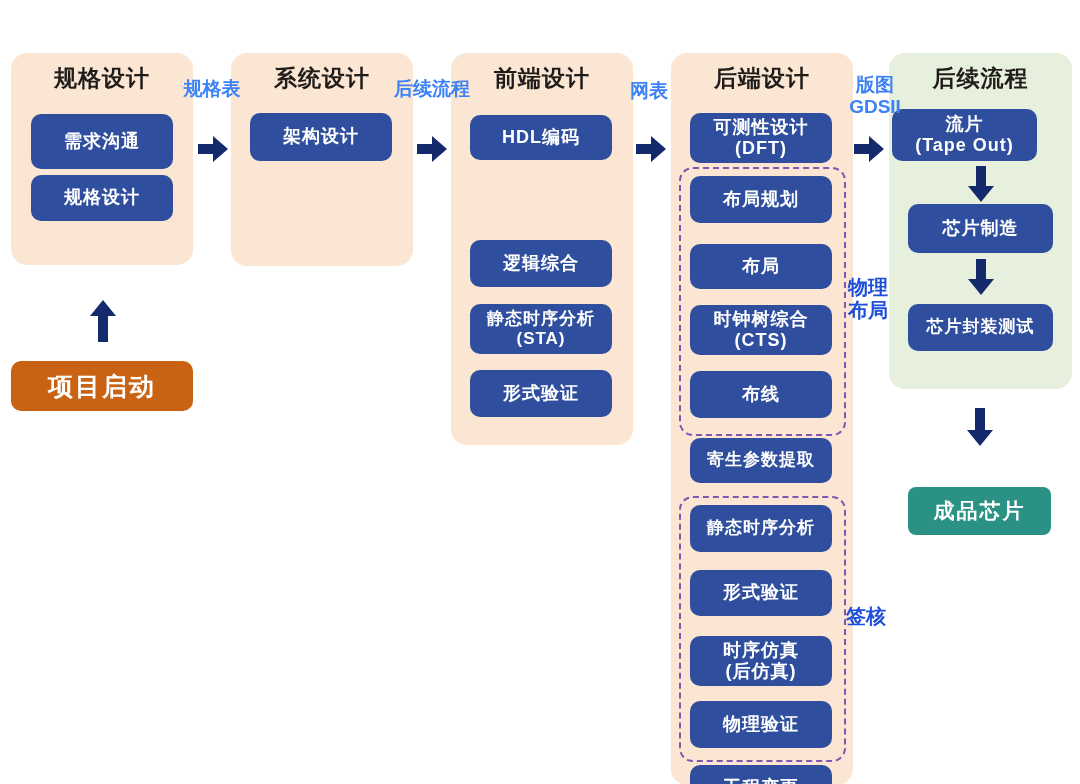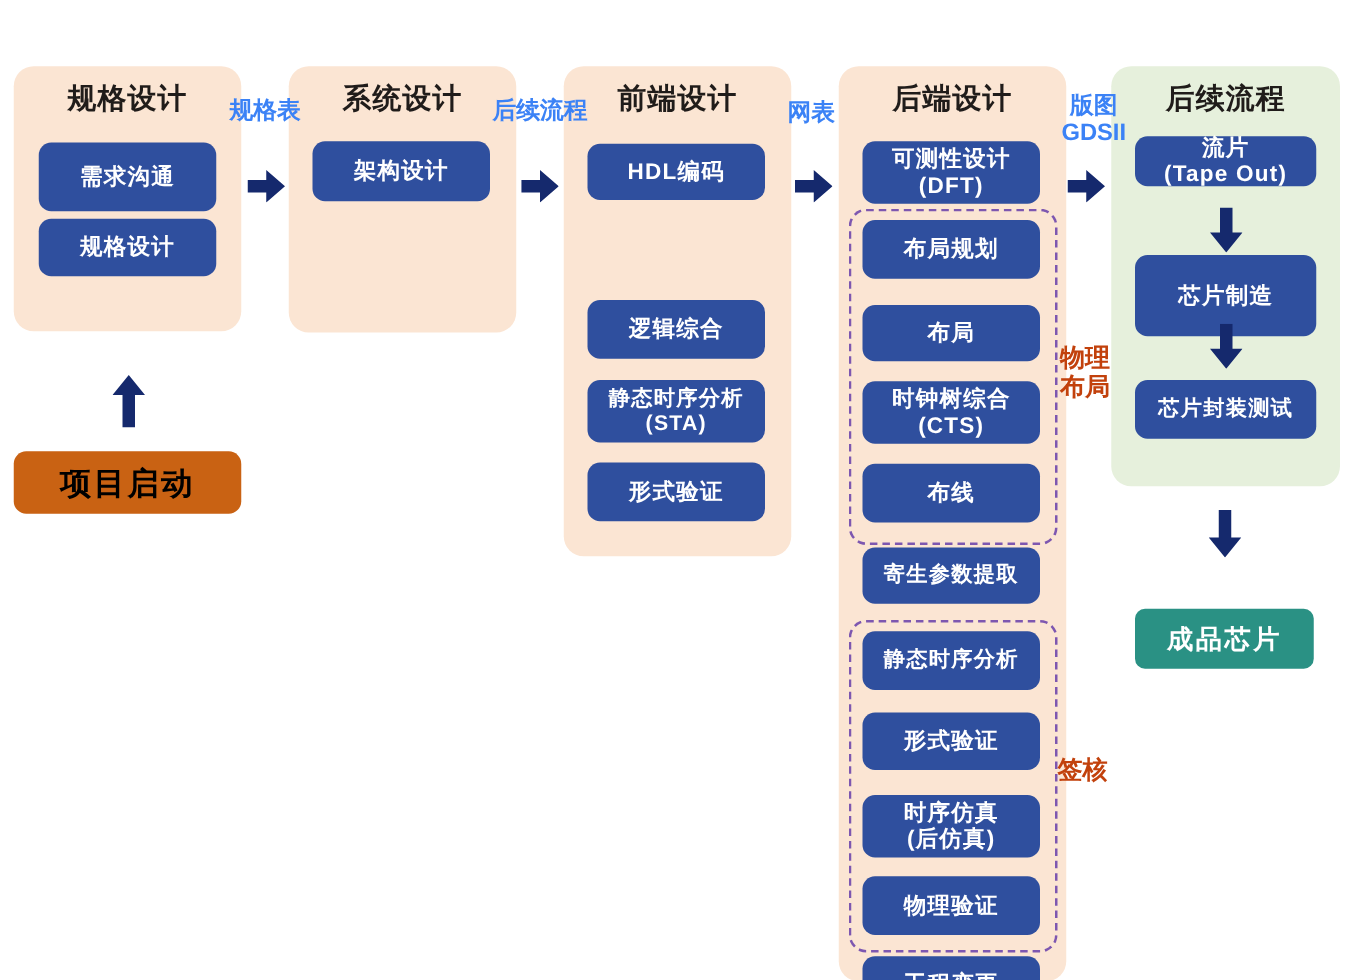--- a/index.html
+++ b/index.html
@@ -17,35 +17,35 @@
   }
   .bluebox{
     position:absolute;background:#2f4f9e;border-radius:10px;color:#ffffff;
     font-size:18px;font-weight:bold;display:flex;align-items:center;justify-content:center;
     text-align:center;white-space:pre-line;line-height:1.18;letter-spacing:1px;
   }
   .dashedgroup{
     position:absolute;border:2.5px dashed #7d57b0;border-radius:14px;background:transparent;
   }
   .startbox{
-    position:absolute;background:#c96213;border-radius:10px;color:#000000;
+    position:absolute;background:#c96213;border-radius:10px;color:#ffffff;
     font-size:25px;font-weight:bold;display:flex;align-items:center;justify-content:center;
     letter-spacing:2px;
   }
   .endbox{
     position:absolute;background:#2a9184;border-radius:8px;color:#ffffff;
     font-size:21px;font-weight:bold;display:flex;align-items:center;justify-content:center;
     letter-spacing:2px;
   }
   .flowlabel{
     position:absolute;color:#3b82f6;font-size:19px;font-weight:bold;text-align:center;
     white-space:pre-line;line-height:1.15;
   }
   .grouplabel{
-    position:absolute;color:#c2410c;font-size:20px;font-weight:bold;text-align:left;
+    position:absolute;color:#1d4ed8;font-size:20px;font-weight:bold;text-align:left;
     white-space:pre-line;line-height:1.15;
   }
   .arrow{position:absolute;}
   .arrow svg{display:block;}
   .arrow path{fill:#15296d;}
 </style>
 </head>
 <body>
 
 <div id="canvas">
@@ -85,28 +85,28 @@
     <div class="bluebox" style="left:19px;top:452px;width:142px;height:47px;font-size:17px">静态时序分析</div>
     <div class="bluebox" style="left:19px;top:517px;width:142px;height:46px">形式验证</div>
     <div class="bluebox" style="left:19px;top:583px;width:142px;height:50px">时序仿真
 (后仿真)</div>
     <div class="bluebox" style="left:19px;top:648px;width:142px;height:47px">物理验证</div>
     <div class="bluebox" style="left:19px;top:712px;width:142px;height:46px">工程变更</div>
   </div>
 
   <div class="panel green" style="left:889px;top:5px;width:183px;height:336px">
     <div class="panel-title">后续流程</div>
-    <div class="bluebox" style="left:19px;top:56px;width:145px;height:40px">流片
+    <div class="bluebox" style="left:3px;top:56px;width:145px;height:52px">流片
 (Tape Out)</div>
     <div class="arrow" style="left:79px;top:113px">
       <svg width="26" height="36" viewBox="0 0 26 36">
           <path d="M8 0 H18 V20 H26 L13 36 L0 20 H8 Z"></path>
         </svg>
     </div>
-    <div class="bluebox" style="left:19px;top:151px;width:145px;height:65px">芯片制造</div>
+    <div class="bluebox" style="left:19px;top:151px;width:145px;height:49px">芯片制造</div>
     <div class="arrow" style="left:79px;top:206px">
       <svg width="26" height="36" viewBox="0 0 26 36">
           <path d="M8 0 H18 V20 H26 L13 36 L0 20 H8 Z"></path>
         </svg>
     </div>
     <div class="bluebox" style="left:19px;top:251px;width:145px;height:47px;font-size:17px">芯片封装测试</div>
   </div>
 
   <div class="arrow" style="left:90px;top:252px">
     <svg width="26" height="42" viewBox="0 0 26 42">

